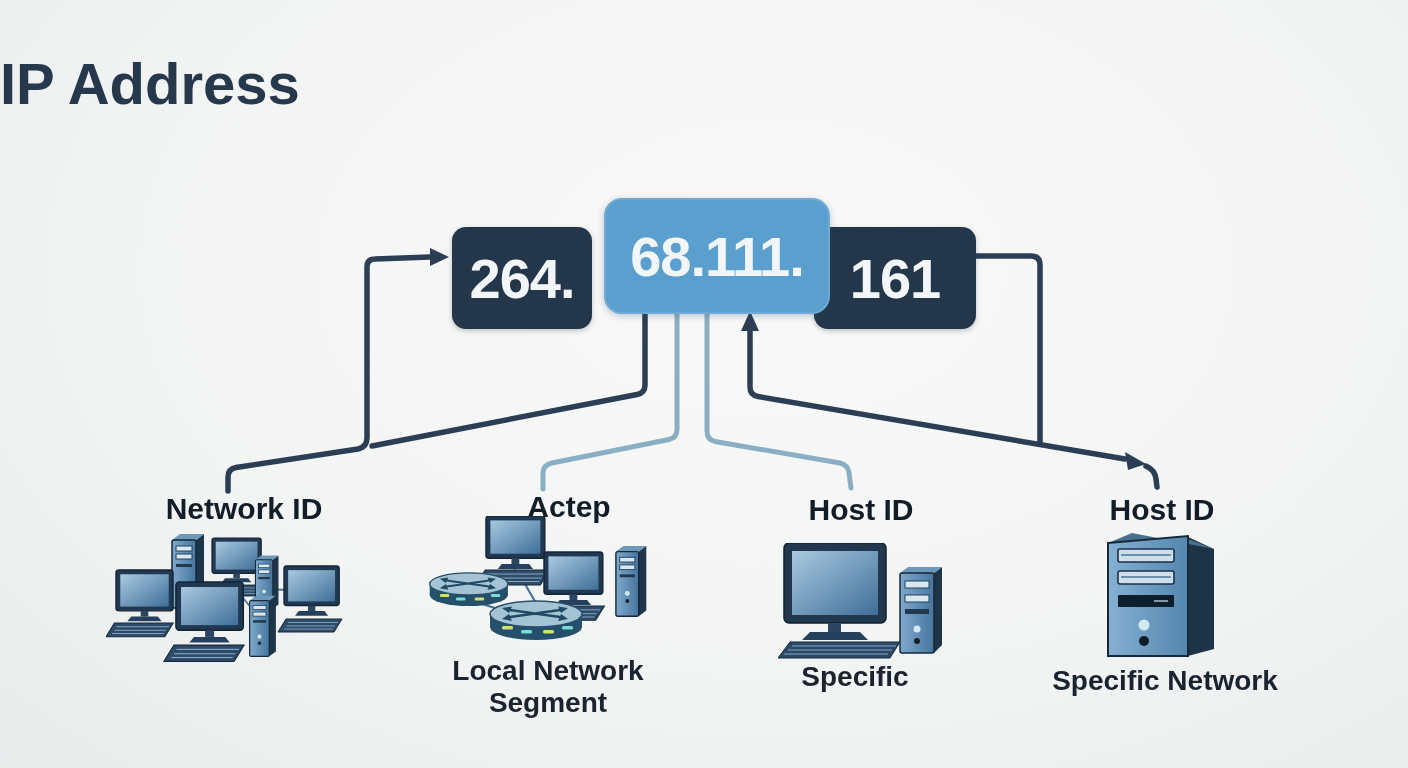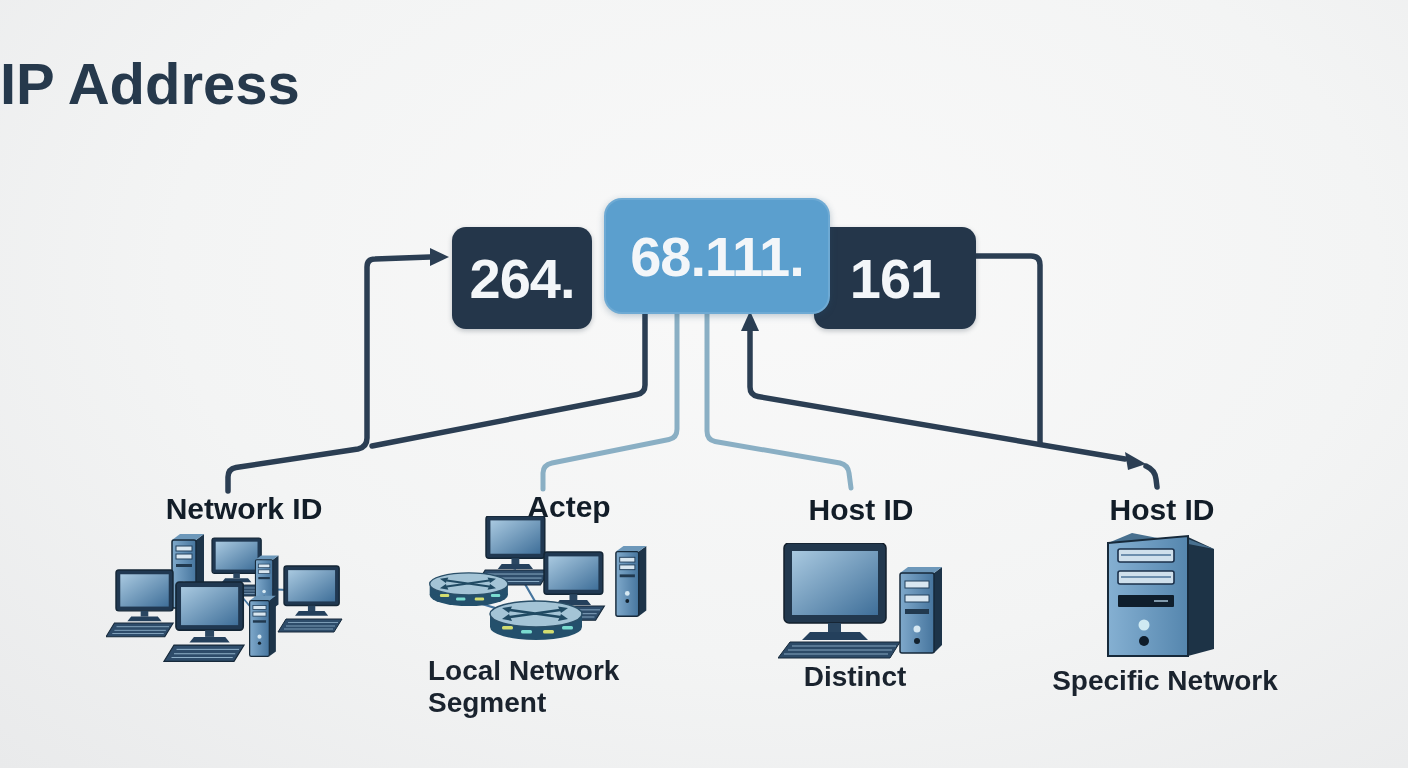--- a/index.html
+++ b/index.html
@@ -27,21 +27,21 @@
   }
   .seg-1{left:0;width:140px;}
   .seg-2{left:136px;width:226px;margin-left:16px;}
   .seg-3{left:362px;width:162px;}
   .arrow-layer{position:absolute;left:0;top:0;pointer-events:none;}
   .branch-label{
     position:absolute;transform:translateX(-50%);white-space:nowrap;
     font-size:30px;font-weight:bold;color:#121d28;
   }
   .branch-caption{
-    position:absolute;transform:translateX(-50%);
+    position:absolute;transform:translateX(-50%);text-align:center;
     font-size:28px;font-weight:bold;color:#1a232e;line-height:1.16;
   }
   .caption-wrap{width:240px;}
   .illus{position:absolute;}
   .hidden-defs{position:absolute;width:0;height:0;overflow:hidden;}
 </style>
 </head>
 <body>
 
 <div class="stage">
@@ -186,16 +186,16 @@
     <line x1="25" y1="30" x2="75" y2="30" stroke="#4d759a" stroke-width="1.4"></line>
     <rect x="22" y="46" width="56" height="13" rx="2" fill="#cfe0ec" stroke="#1b304a" stroke-width="1.6"></rect>
     <line x1="25" y1="52" x2="75" y2="52" stroke="#4d759a" stroke-width="1.4"></line>
     <rect x="22" y="70" width="56" height="12" rx="1" fill="#0f1e2c"></rect>
     <path d="M58 76 H72" stroke="#9db8cc" stroke-width="1.6"></path>
     <circle cx="48" cy="100" r="5.5" fill="#cfeaf2"></circle>
     <circle cx="48" cy="116" r="5" fill="#0e1c2a"></circle>
   </svg>
 
   <div class="branch-caption caption-wrap" style="left:548px;top:655px;">Local Network Segment</div>
-  <div class="branch-caption" style="left:855px;top:661px;">Distinct</div>
+  <div class="branch-caption" style="left:855px;top:661px;">Specific</div>
   <div class="branch-caption" style="left:1165px;top:665px;white-space:nowrap;">Specific Network</div>
 
 </div>
 
 </body></html>

